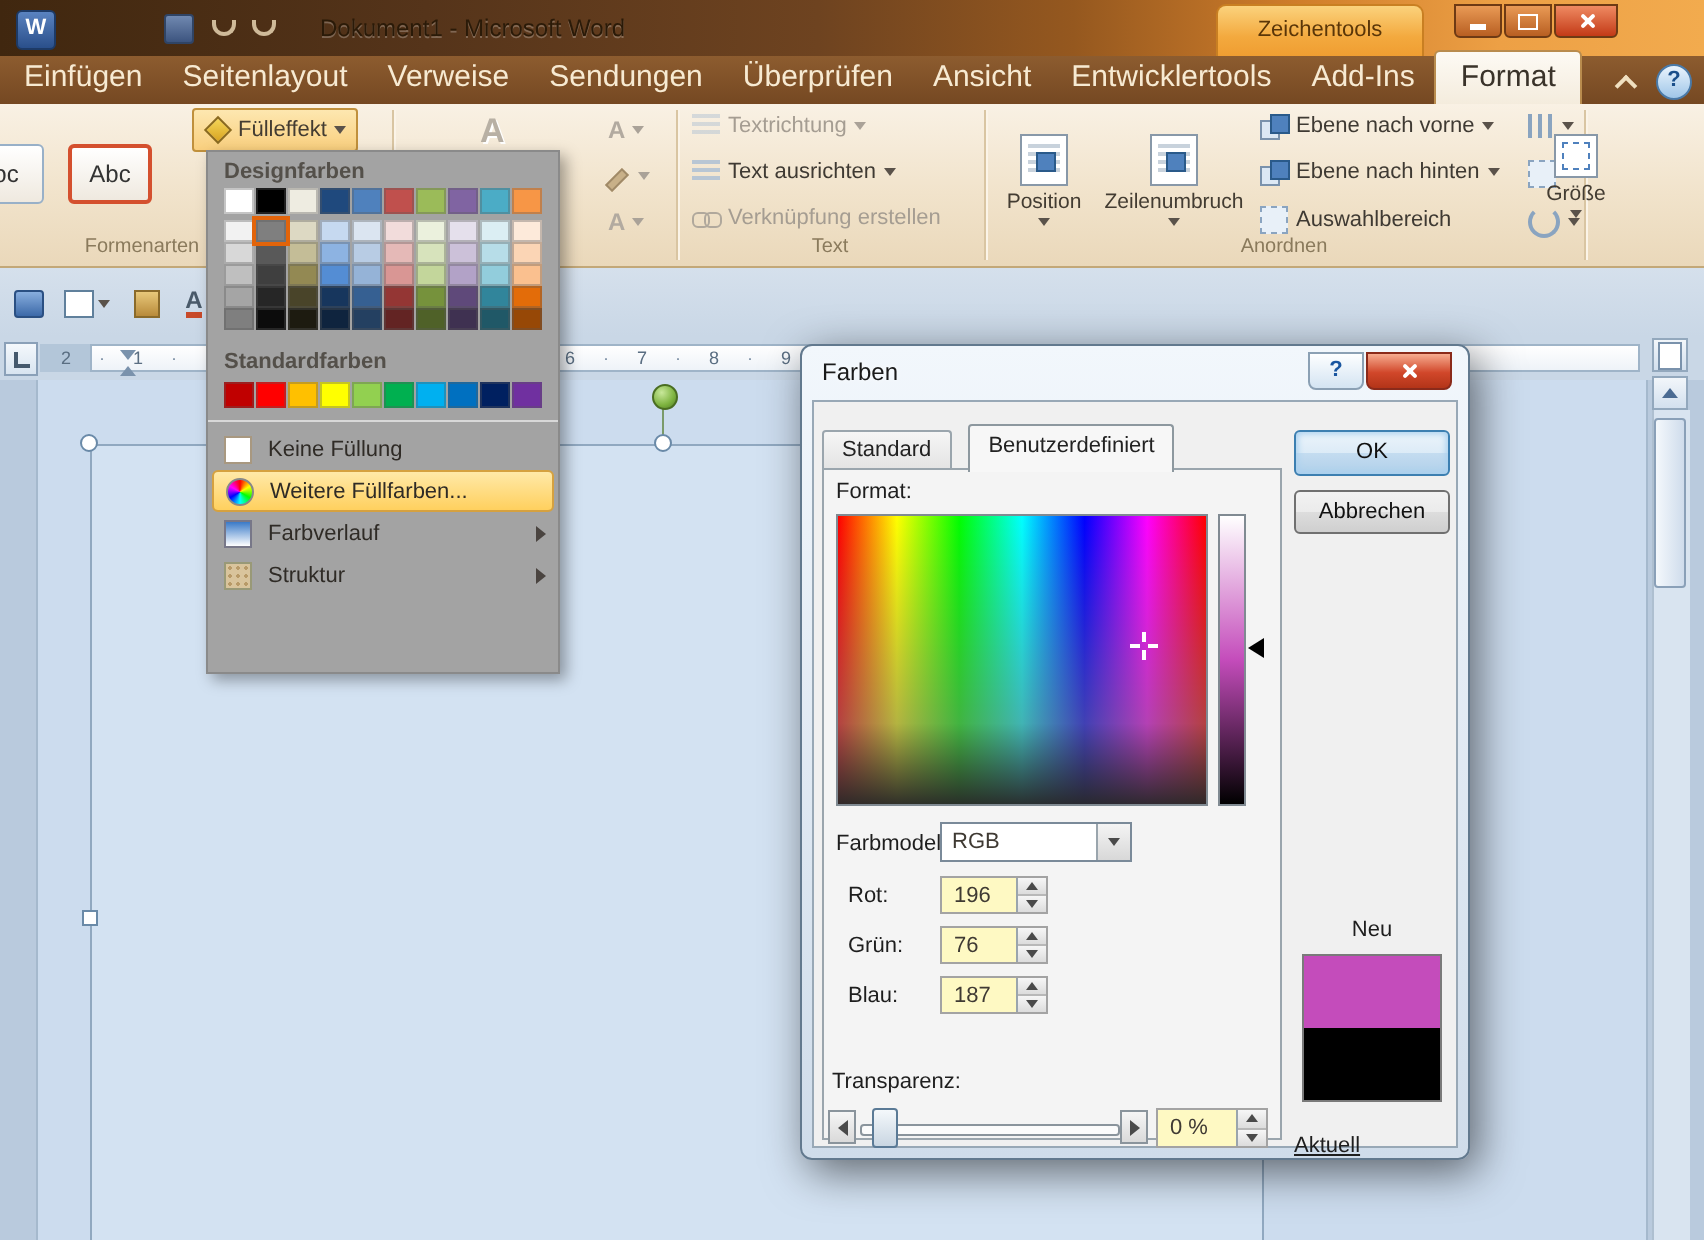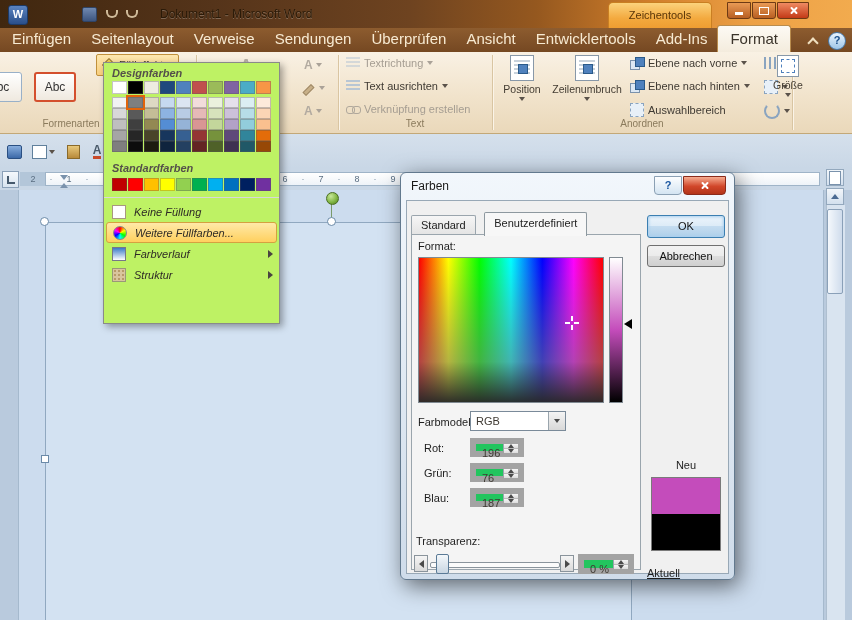--- a/index.html
+++ b/index.html
@@ -63,21 +63,21 @@
   .smallbtn{position:absolute;width:36px;height:21px;display:flex;align-items:center;gap:3px;padding-left:4px;box-sizing:border-box;}
   .ta-letter{font-size:12px;font-weight:bold;color:#b2aaa0;}
   .pencil-icon{width:12px;height:12px;position:relative;}
   .pencil-icon::before{content:"";position:absolute;left:2px;top:2px;width:3px;height:10px;background:#c8b088;border:1px solid #a08a68;transform:rotate(45deg);}
   .row-item{position:absolute;display:flex;align-items:center;gap:4px;font-size:11px;}
   .lines-icon{width:14px;height:12px;background:repeating-linear-gradient(#b8c6d4 0 2px,transparent 2px 4px);}
   .lines-icon.dim{opacity:.55;}
   .chain-icon{width:14px;height:10px;position:relative;}
   .chain-icon::before,.chain-icon::after{content:"";position:absolute;top:2px;width:7px;height:6px;border:1.5px solid #b0a89c;border-radius:3px;}
   .chain-icon::before{left:0;} .chain-icon::after{left:6px;}
-  .bigbtn{position:absolute;width:52px;height:62px;display:flex;flex-direction:column;align-items:center;justify-content:flex-start;gap:2px;padding-top:3px;box-sizing:border-box;font-size:10.5px;color:#433c32;}
+  .bigbtn{position:absolute;width:52px;height:62px;display:flex;flex-direction:column;align-items:center;justify-content:flex-start;gap:2px;padding-top:15px;box-sizing:border-box;font-size:10.5px;color:#433c32;}
   .page-icon{width:22px;height:24px;background:#fff;border:1px solid #8898a8;position:relative;}
   .page-icon::before{content:"";position:absolute;left:3px;top:4px;right:3px;height:14px;background:repeating-linear-gradient(#c8d2dc 0 2px,transparent 2px 4px);}
   .page-icon::after{content:"";position:absolute;left:7px;top:8px;width:8px;height:8px;background:#4f81bd;border:1px solid #2a5a8a;}
   .layers-icon{width:14px;height:12px;position:relative;}
   .layers-icon::before{content:"";position:absolute;left:0;top:3px;width:8px;height:8px;background:#dce8f4;border:1px solid #7a92ac;}
   .layers-icon::after{content:"";position:absolute;left:5px;top:0;width:8px;height:8px;background:#4f81bd;border:1px solid #2a5a8a;}
   .align-icon{width:13px;height:12px;background:repeating-linear-gradient(90deg,#8aa4c0 0 2px,transparent 2px 5px);}
   .group-icon{width:12px;height:12px;border:1px dashed #8aa4c0;background:#e8f0f8;}
   .rotate-icon{width:12px;height:12px;border:2px solid #8aa4c0;border-top-color:transparent;border-radius:50%;}
   .size-icon{width:20px;height:20px;border:1px solid #8898a8;background:#fff;position:relative;}
@@ -113,22 +113,22 @@
   .rot-handle{position:absolute;width:11px;height:11px;border-radius:50%;z-index:5;
     background:radial-gradient(circle at 35% 30%,#c8e89a,#7db33f 60%,#4f7a24);border:1px solid #4a6e22;}
   
   .scrollcol{position:absolute;left:826px;top:169px;width:18px;height:451px;z-index:10;}
   .sc-btn{position:absolute;left:0;width:18px;height:17px;background:linear-gradient(#f2f6fa,#d3e0ee);border:1px solid #93a8bd;box-sizing:border-box;display:flex;align-items:center;justify-content:center;}
   .sc-track{position:absolute;left:0;top:36px;width:18px;height:415px;background:#d9e4f0;border-left:1px solid #aebfd0;}
   .sc-thumb{position:absolute;left:1px;top:40px;width:16px;height:85px;background:linear-gradient(90deg,#f4f8fc,#cfdcec);border:1px solid #8aa0b8;border-radius:2px;box-sizing:border-box;}
   .tri-up-b{border-left:4px solid transparent;border-right:4px solid transparent;border-bottom:5px solid #4a6a92;}
   .ruler-toggle-ic{width:10px;height:12px;background:#fff;border:1px solid #7a92ac;}
   
-  .fillmenu{position:absolute;left:103px;top:62px;width:177px;height:262px;background:#bef264;
-    border:1px solid #8a8a8a;box-shadow:3px 3px 7px rgba(0,0,0,.35);z-index:50;box-sizing:border-box;font-style:italic;}
+  .fillmenu{position:absolute;left:103px;top:75px;width:177px;height:262px;background:#a3a3a3;
+    border:1px solid #8a8a8a;box-shadow:3px 3px 7px rgba(0,0,0,.35);z-index:50;box-sizing:border-box;}
   .m-header{padding:4px 8px 2px;font-weight:bold;color:#54504a;font-size:11px;}
   .sw-grid{display:grid;grid-template-columns:repeat(10,15px);gap:0 1px;padding:0 8px;}
   .sw-grid.toprow{margin-bottom:3px;}
   .swatch{height:11px;border:1px solid rgba(90,90,90,.35);box-sizing:border-box;}
   .toprow .swatch,.stdrow .swatch{height:13px;}
   .swatch.selected{outline:2px solid #e2640a;position:relative;z-index:2;}
   .stdrow{margin-top:2px;}
   .fill-items{margin-top:6px;border-top:1px solid #d8d8d8;padding-top:3px;}
   .menu-item{display:flex;align-items:center;height:21px;padding:0 6px 0 8px;gap:8px;position:relative;}
   .menu-item.hl{background:linear-gradient(#ffe9a8,#ffd05e);border:1px solid #d5a140;border-radius:3px;height:19px;margin:0 2px;padding-left:6px;}
@@ -160,21 +160,21 @@
     linear-gradient(to right,#ff0000 0%,#ffff00 16%,#00ff00 33%,#00ffff 50%,#0000ff 67%,#ff00ff 84%,#ff0000 100%);}
   .xhair{position:absolute;left:146px;top:58px;width:14px;height:14px;
     background-image:linear-gradient(#fff,#fff),linear-gradient(#fff,#fff),linear-gradient(#fff,#fff),linear-gradient(#fff,#fff);
     background-repeat:no-repeat;background-position:6px 0,6px 9px,0 6px,9px 6px;background-size:2px 5px,2px 5px,5px 2px,5px 2px;}
   .lum-bar{position:absolute;left:197px;top:22px;width:12px;height:144px;border:1px solid #808a92;}
   .lum-arrow{position:absolute;left:212px;top:84px;border-top:5px solid transparent;border-bottom:5px solid transparent;border-right:8px solid #000;}
   .combo{position:absolute;left:58px;top:176px;width:96px;height:20px;border:1px solid #7a8a99;background:#fff;box-sizing:border-box;}
   .combo .val{position:absolute;left:5px;top:3px;font-size:11px;}
   .dd-btn{position:absolute;right:0;top:0;bottom:0;width:16px;background:linear-gradient(#f4f4f4,#d8d8d8);
     border-left:1px solid #9aa5ad;display:flex;align-items:center;justify-content:center;}
-  .spin{position:absolute;width:54px;height:19px;border:6px solid #a3a3a3;background:#22c55e;box-sizing:border-box;}
+  .spin{position:absolute;width:54px;height:19px;border:1px solid #a3a3a3;background:#fef9c3;box-sizing:border-box;}
   .spin .val{position:absolute;left:6px;top:3px;font-size:11px;}
   .spinner{position:absolute;right:0;top:0;bottom:0;width:14px;border-left:1px solid #9aa5ad;display:flex;flex-direction:column;}
   .spin-up,.spin-dn{flex:1;background:linear-gradient(#f6f6f6,#dcdcdc);display:flex;align-items:center;justify-content:center;}
   .spin-up{border-bottom:1px solid #b8b8b8;}
   .t-up{border-left:3px solid transparent;border-right:3px solid transparent;border-bottom:4px solid #4a4a4a;}
   .t-dn{border-left:3px solid transparent;border-right:3px solid transparent;border-top:4px solid #4a4a4a;}
   .sl-arrow{position:absolute;top:320px;width:14px;height:17px;background:linear-gradient(#f5f5f5,#dadada);
     border:1px solid #8a949c;box-sizing:border-box;display:flex;align-items:center;justify-content:center;}
   .t-left{border-top:4px solid transparent;border-bottom:4px solid transparent;border-right:5px solid #4a4a4a;}
   .t-right{border-top:4px solid transparent;border-bottom:4px solid transparent;border-left:5px solid #4a4a4a;}

